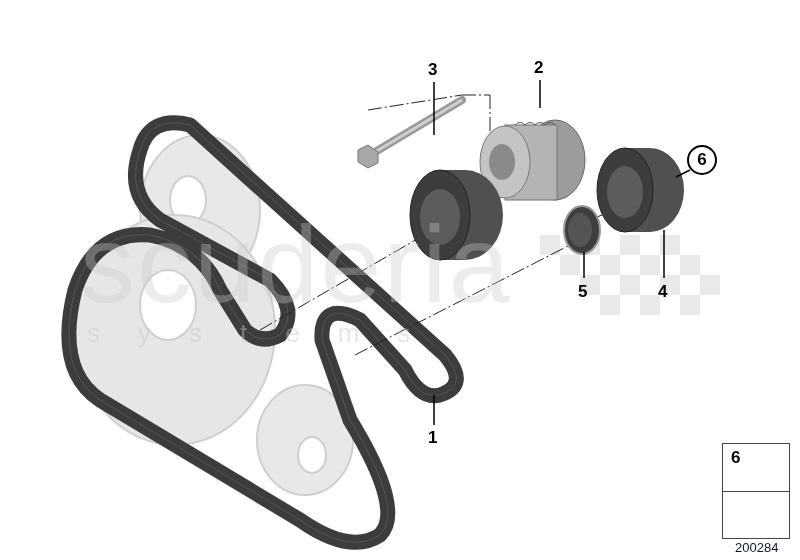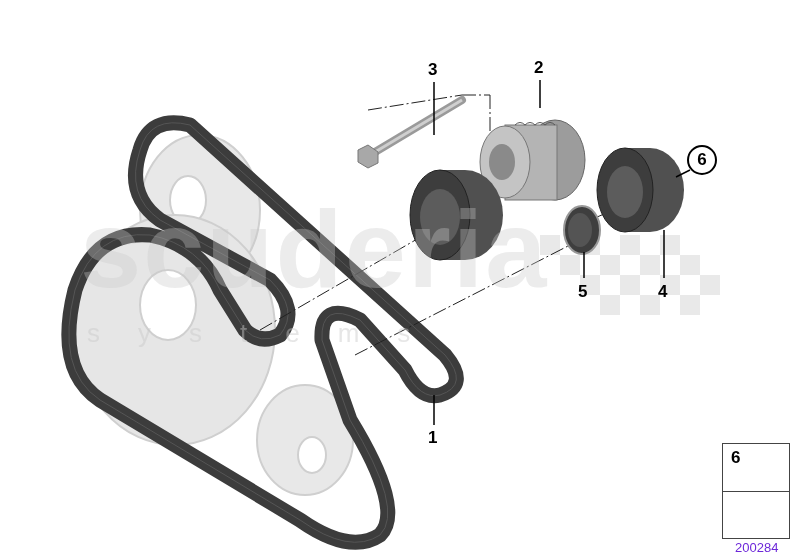--- a/index.html
+++ b/index.html
@@ -3,22 +3,22 @@
 <meta charset="utf-8">
 <style>
   html, body { margin: 0; padding: 0; background: #ffffff; }
   body { width: 800px; height: 560px; position: relative; overflow: hidden; font-family: "Liberation Sans", sans-serif; }
   .canvas { position: absolute; left: 0; top: 0; width: 800px; height: 560px; }
   .callout { position: absolute; font-weight: bold; font-size: 17px; color: #000; font-family: "Liberation Sans", sans-serif; }
   .circled { position: absolute; width: 30px; height: 30px; border: 2px solid #000; border-radius: 50%; display: flex; align-items: center; justify-content: center; font-weight: bold; font-size: 17px; background: #fff; box-sizing: border-box; }
   .legend-box { position: absolute; left: 722px; top: 443px; width: 68px; height: 96px; border: 1px solid #444; box-sizing: border-box; background: #fff; }
   .legend-top { position: absolute; left: 0; top: 0; width: 66px; height: 47px; border-bottom: 1px solid #444; }
   .legend-num { position: absolute; left: 8px; top: 4px; font-weight: bold; font-size: 17px; }
-  .ref-num { position: absolute; left: 735px; top: 540px; font-size: 13px; color: #6d28d9; font-family: "Liberation Sans", sans-serif; }
-  .watermark { position: absolute; left: 80px; top: 185px; font-size: 110px; font-weight: bold; color: rgba(200,200,200,0.35); letter-spacing: 2px; font-family: "Liberation Sans", sans-serif; pointer-events: none; }
+  .ref-num { position: absolute; left: 735px; top: 540px; font-size: 13px; color: #0f172a; font-family: "Liberation Sans", sans-serif; }
+  .watermark { position: absolute; left: 80px; top: 200px; font-size: 110px; font-weight: normal; color: rgba(200,200,200,0.35); letter-spacing: 2px; font-family: "Liberation Sans", sans-serif; pointer-events: none; }
   .watermark-sub { position: absolute; left: 87px; top: 318px; font-size: 26px; color: rgba(200,200,200,0.45); letter-spacing: 38px; font-family: "Liberation Sans", sans-serif; pointer-events: none; }
 </style>
 </head>
 <body>
 
 <div class="canvas">
   <svg width="800" height="560" viewBox="0 0 800 560">
 
     <g opacity="0.18" fill="#888">
       <rect x="540" y="235" width="20" height="20"></rect>

